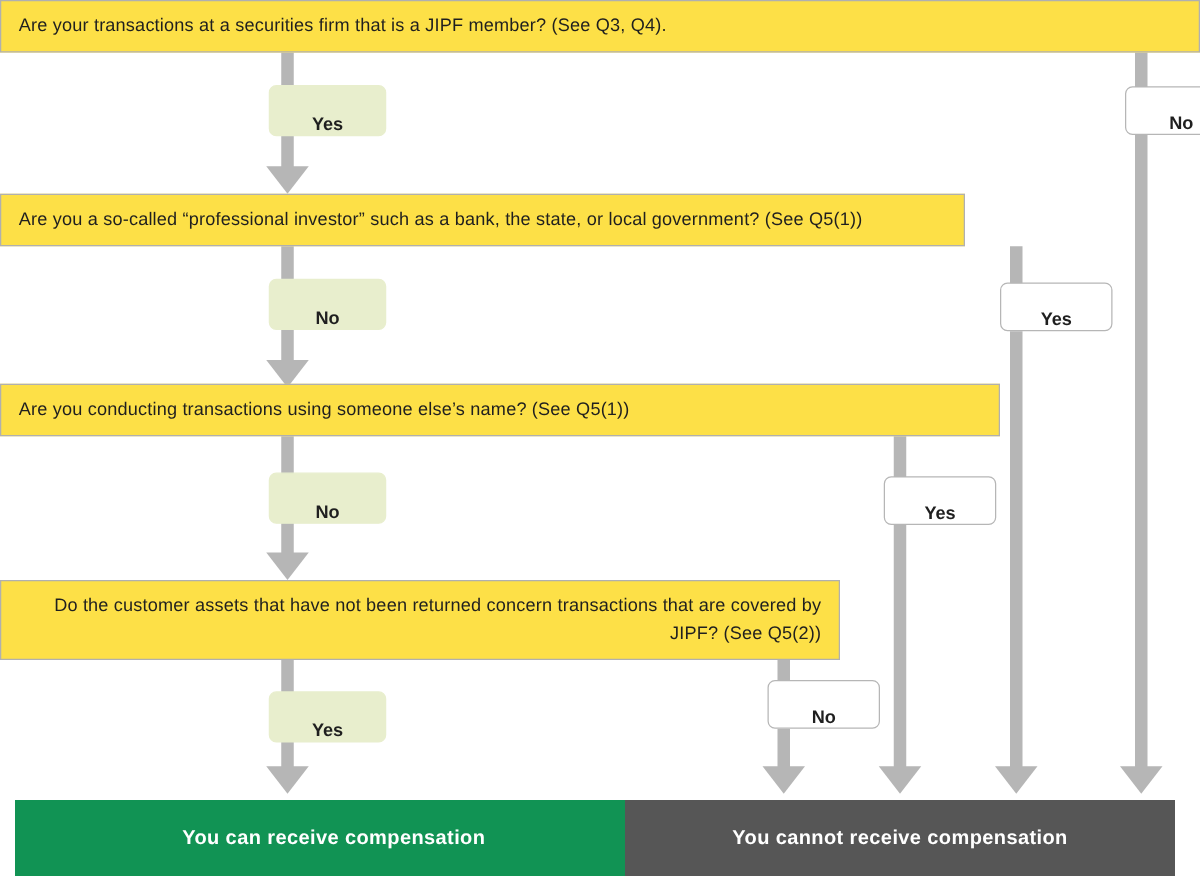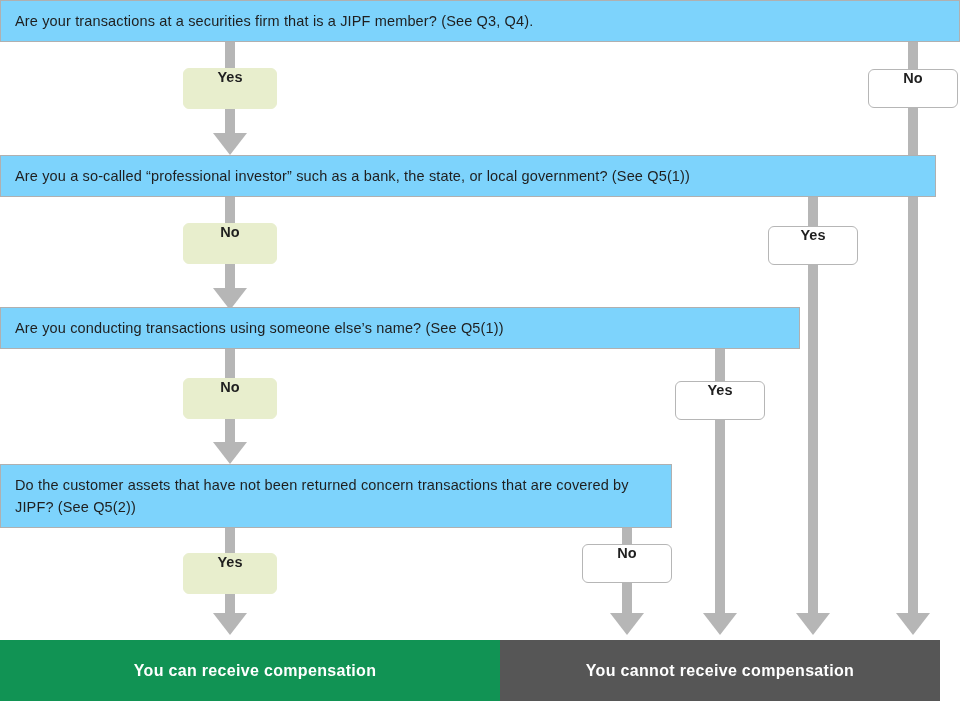--- a/index.html
+++ b/index.html
@@ -17,21 +17,21 @@
     width: 960px;
     height: 701px;
     overflow: hidden;
     background: #ffffff;
   }
 
   
   .qbox {
     position: absolute;
     box-sizing: border-box;
-    background: #7dd3fc;
+    background: #fde047;
     border: 1px solid #b0b0b0;
     display: flex;
     align-items: center;
     padding: 0 14px;
     z-index: 3;
   }
   .qbox .qtext {
     font-size: 14.5px;
     line-height: 22px;
     color: #1f1f1f;
@@ -55,26 +55,27 @@
     border-right: 17px solid transparent;
     border-top: 22px solid #b6b6b6;
     z-index: 1;
   }
 
   
   .chip {
     position: absolute;
     box-sizing: border-box;
     display: flex;
-    align-items: flex-start;
+    align-items: flex-end;
     justify-content: center;
     font-size: 14.5px;
     font-weight: bold;
     color: #1f1f1f;
     z-index: 4;
+    margin-left: 32px;
   }
   .chip.green {
     background: #e8eecd;
     border: 1px solid #e8eecd;
     border-radius: 6px;
   }
   .chip.white {
     background: #ffffff;
     border: 1px solid #b6b6b6;
     border-radius: 6px;
@@ -130,29 +131,29 @@
   <div class="arrowhead" style="left:796px; top:613px;"></div>
 
   <div class="stem" style="left:908px; top:42px; height:28px;"></div>
   <div class="stem" style="left:908px; top:107px; height:508px;"></div>
   <div class="arrowhead" style="left:896px; top:613px;"></div>
 
   <div class="qbox" style="left:0px; top:0px; width:960px; height:42px;">
     <span class="qtext">Are your transactions at a securities firm that is a JIPF member? (See Q3, Q4).</span>
   </div>
 
-  <div class="qbox" style="left:0px; top:155px; width:936px; height:42px;text-align:right;">
+  <div class="qbox" style="left:0px; top:155px; width:772px; height:42px;text-align:right;">
     <span class="qtext">Are you a so-called “professional investor” such as a bank, the state, or local government? (See Q5(1))</span>
   </div>
 
   <div class="qbox" style="left:0px; top:307px; width:800px; height:42px;">
     <span class="qtext">Are you conducting transactions using someone else’s name? (See Q5(1))</span>
   </div>
 
-  <div class="qbox" style="left:0px; top:464px; width:672px; height:64px;">
+  <div class="qbox" style="left:0px; top:464px; width:672px; height:64px;text-align:right;">
     <span class="qtext">Do the customer assets that have not been returned concern transactions that are covered by JIPF? (See Q5(2))</span>
   </div>
 
   <div class="chip green" style="left:183px; top:68px; width:94px; height:41px;">
     <span>Yes</span>
   </div>
 
   <div class="chip green" style="left:183px; top:223px; width:94px; height:41px;">
     <span>No</span>
   </div>
@@ -174,21 +175,21 @@
   </div>
 
   <div class="chip white" style="left:675px; top:381px; width:90px; height:39px;">
     <span>Yes</span>
   </div>
 
   <div class="chip white" style="left:582px; top:544px; width:90px; height:39px;">
     <span>No</span>
   </div>
 
-  <div class="result positive" style="left:0px; top:640px; width:510px; height:61px;">
+  <div class="result positive" style="left:12px; top:640px; width:510px; height:61px;">
     <span>You can receive compensation</span>
   </div>
 
   <div class="result negative" style="left:500px; top:640px; width:440px; height:61px;">
     <span>You cannot receive compensation</span>
   </div>
 
 </div>
 
 </body></html>

